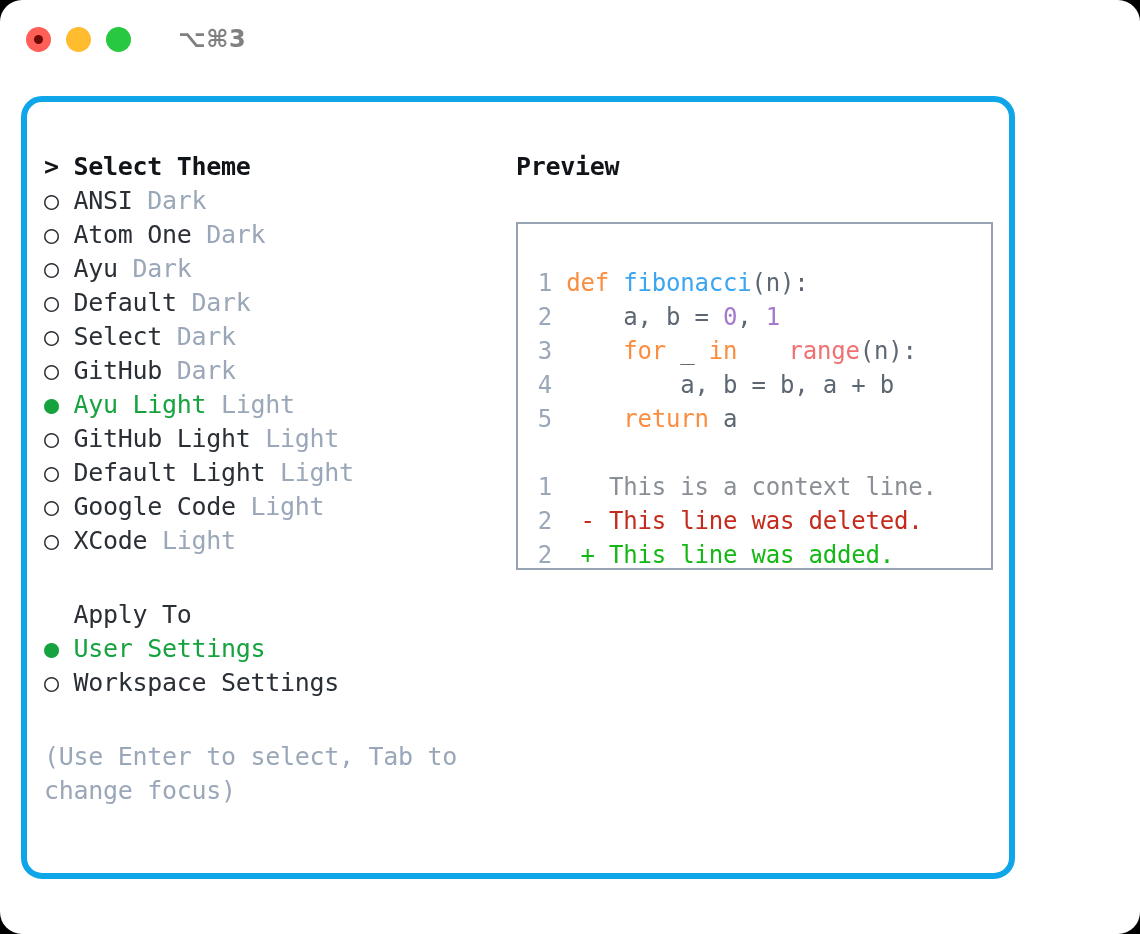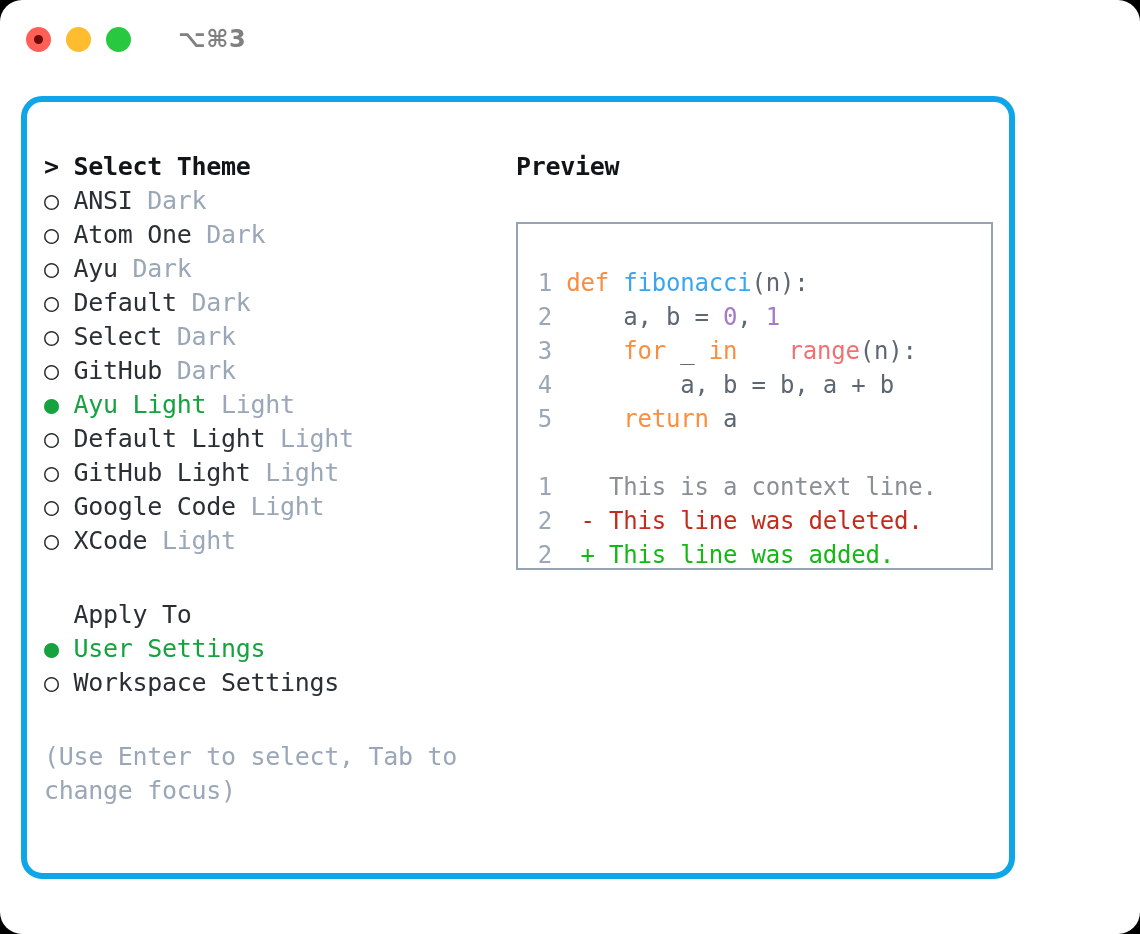--- a/index.html
+++ b/index.html
@@ -180,22 +180,22 @@
       <div class="left-col">
         <div class="list-heading">&gt; Select Theme</div>
         <div id="theme-list">
             <div class="opt-row"><span class="marker">○</span><span> </span><span class="opt-label">ANSI</span><span> </span><span class="opt-tag">Dark</span></div>
             <div class="opt-row"><span class="marker">○</span><span> </span><span class="opt-label">Atom One</span><span> </span><span class="opt-tag">Dark</span></div>
             <div class="opt-row"><span class="marker">○</span><span> </span><span class="opt-label">Ayu</span><span> </span><span class="opt-tag">Dark</span></div>
             <div class="opt-row"><span class="marker">○</span><span> </span><span class="opt-label">Default</span><span> </span><span class="opt-tag">Dark</span></div>
             <div class="opt-row"><span class="marker">○</span><span> </span><span class="opt-label">Select</span><span> </span><span class="opt-tag">Dark</span></div>
             <div class="opt-row"><span class="marker">○</span><span> </span><span class="opt-label">GitHub</span><span> </span><span class="opt-tag">Dark</span></div>
             <div class="opt-row selected"><span class="marker">●</span><span> </span><span class="opt-label">Ayu Light</span><span> </span><span class="opt-tag">Light</span></div>
+            <div class="opt-row"><span class="marker">○</span><span> </span><span class="opt-label">GitHub Light</span><span> </span><span class="opt-tag">Light</span></div>
             <div class="opt-row"><span class="marker">○</span><span> </span><span class="opt-label">Default Light</span><span> </span><span class="opt-tag">Light</span></div>
-            <div class="opt-row"><span class="marker">○</span><span> </span><span class="opt-label">GitHub Light</span><span> </span><span class="opt-tag">Light</span></div>
             <div class="opt-row"><span class="marker">○</span><span> </span><span class="opt-label">Google Code</span><span> </span><span class="opt-tag">Light</span></div>
             <div class="opt-row"><span class="marker">○</span><span> </span><span class="opt-label">XCode</span><span> </span><span class="opt-tag">Light</span></div>
           </div>
 
         <div class="section-gap"></div>
 
         <div class="apply-heading">  Apply To</div>
         <div id="apply-list">
             <div class="opt-row selected"><span class="marker">●</span><span> </span><span class="opt-label">User Settings</span></div>
             <div class="opt-row"><span class="marker">○</span><span> </span><span class="opt-label">Workspace Settings</span></div>

